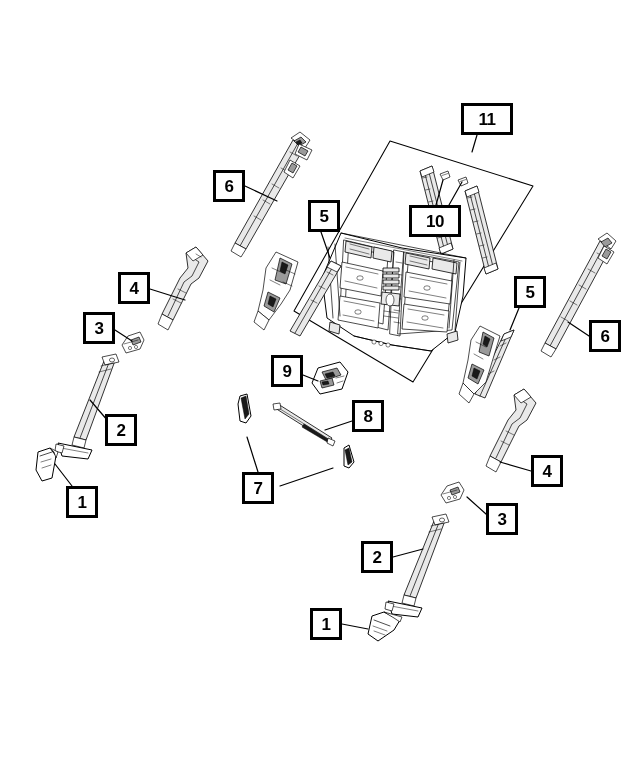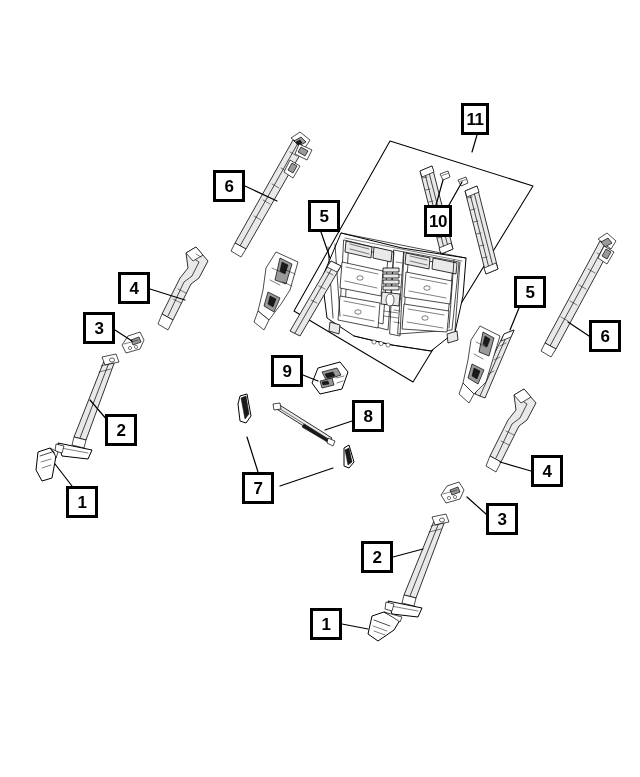--- a/index.html
+++ b/index.html
@@ -13,21 +13,21 @@
     background:#ffffff;
     box-sizing:border-box;
     display:flex;align-items:center;justify-content:center;
     font-family:"Liberation Sans",sans-serif;
     font-weight:bold;
     font-size:17px;
     line-height:1;
     color:#000000;
     letter-spacing:-0.5px;
   }
-  .callout-box.wide{width:28px;}
+  .callout-box.wide{width:52px;}
   svg{display:block;}
   .ln{stroke:#000;stroke-width:1.05;fill:none;stroke-linecap:round;stroke-linejoin:round;}
   .lnthin{stroke:#000;stroke-width:0.7;fill:none;stroke-linecap:round;stroke-linejoin:round;}
   .lnhair{stroke:#000;stroke-width:0.5;fill:none;stroke-linecap:round;stroke-linejoin:round;}
   .fillw{fill:#ffffff;stroke:#000;stroke-width:1;stroke-linejoin:round;}
   .fillw-t{fill:#ffffff;stroke:#000;stroke-width:0.7;stroke-linejoin:round;}
   .fillg{fill:#e9e9e9;stroke:#000;stroke-width:0.8;stroke-linejoin:round;}
   .filld{fill:#9a9a9a;stroke:#000;stroke-width:0.7;stroke-linejoin:round;}
   .fillk{fill:#1a1a1a;stroke:#000;stroke-width:0.5;}
   .leader{stroke:#000;stroke-width:1.2;fill:none;stroke-linecap:round;}
@@ -349,21 +349,21 @@
       <path class="leader" d="M 72 486 L 55 464"></path>
       <path class="leader" d="M 486 514 L 467 497"></path>
       <path class="leader" d="M 393 557 L 423 549"></path>
       <path class="leader" d="M 342 624 L 368 629"></path>
     </g>
   </svg>
 
   <div class="callout-box wide" style="left:461px;top:103px;">11</div>
   <div class="callout-box" style="left:213px;top:170px;">6</div>
   <div class="callout-box" style="left:308px;top:200px;">5</div>
-  <div class="callout-box wide" style="left:424px;top:205px;">10</div>
+  <div class="callout-box wide" style="left:409px;top:205px;">10</div>
   <div class="callout-box" style="left:118px;top:272px;">4</div>
   <div class="callout-box" style="left:514px;top:276px;">5</div>
   <div class="callout-box" style="left:83px;top:312px;">3</div>
   <div class="callout-box" style="left:589px;top:320px;">6</div>
   <div class="callout-box" style="left:271px;top:355px;">9</div>
   <div class="callout-box" style="left:352px;top:400px;">8</div>
   <div class="callout-box" style="left:105px;top:414px;">2</div>
   <div class="callout-box" style="left:531px;top:455px;">4</div>
   <div class="callout-box" style="left:242px;top:472px;">7</div>
   <div class="callout-box" style="left:66px;top:486px;">1</div>

